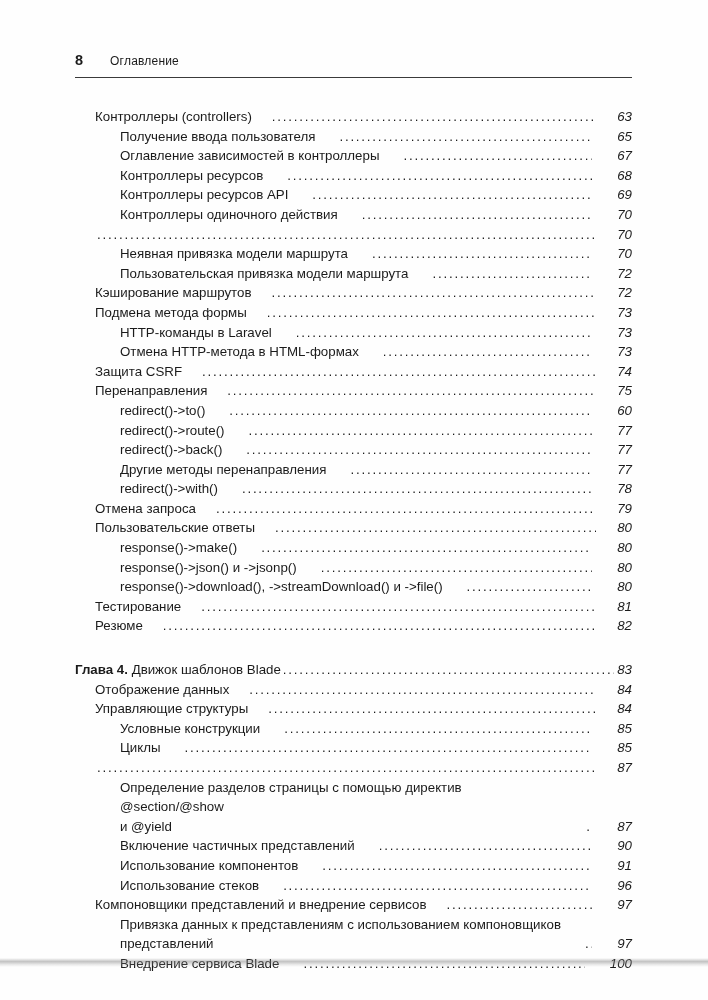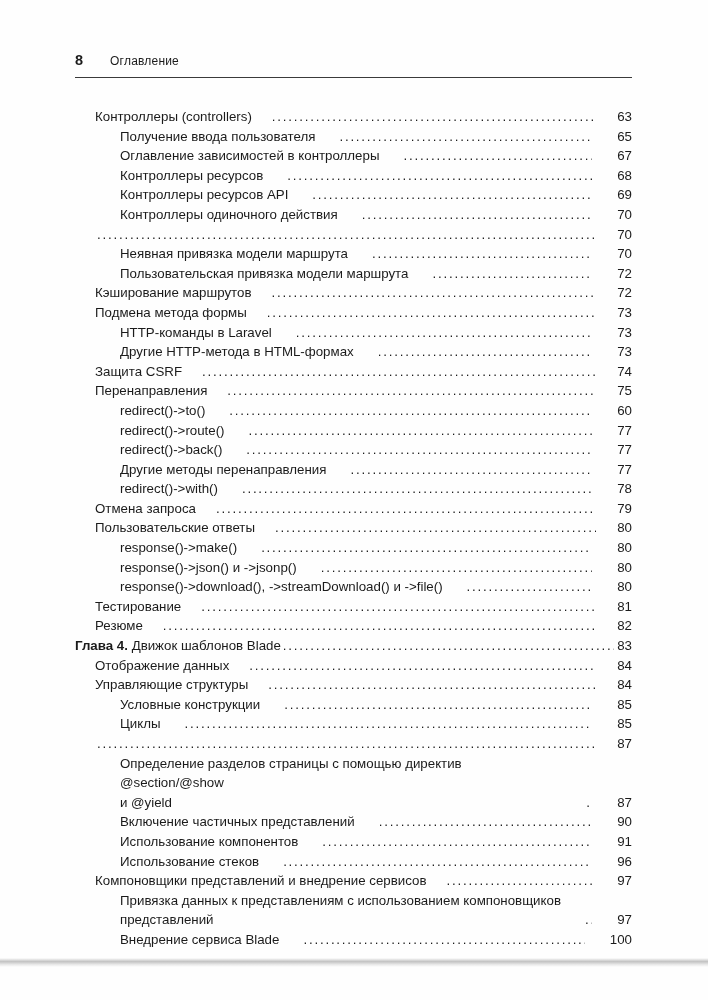--- a/index.html
+++ b/index.html
@@ -55,25 +55,26 @@
     white-space: nowrap;
   }
   .toc-leader::after {
     content: "..........................................................................................................................................................................................................................................................";
     letter-spacing: 1.8px;
     margin-left: 2px;
   }
   .toc-page {
     flex: 0 0 auto;
     padding-left: 3px;
+    font-style: italic;
   }
   .level-0 { padding-left: 0; }
   .level-1 { padding-left: 20px; gap: 18px; }
   .level-2 { padding-left: 45px; gap: 22px; }
-  .gap-before { margin-top: 0; }
+  .gap-before { margin-top: 24px; }
   .scan-edge {
     position: absolute;
     left: 0; top: 958px;
     width: 708px; height: 9px;
     background: linear-gradient(to bottom,
       rgba(130,130,130,0) 0%,
       rgba(125,125,125,0.45) 40%,
       rgba(150,150,150,0.18) 75%,
       rgba(255,255,255,0) 100%);
     filter: blur(0.6px);
@@ -155,21 +156,21 @@
     <span class="toc-page">73</span>
   </div>
 
   <div class="toc-row level-2">
     <span class="toc-text"><span class="toc-title">HTTP-команды в Laravel</span></span>
     <span class="toc-leader"></span>
     <span class="toc-page">73</span>
   </div>
 
   <div class="toc-row level-2">
-    <span class="toc-text"><span class="toc-title">Другие HTTP-метода в HTML-формах</span></span>
+    <span class="toc-text"><span class="toc-title">Отмена HTTP-метода в HTML-формах</span></span>
     <span class="toc-leader"></span>
     <span class="toc-page">73</span>
   </div>
 
   <div class="toc-row level-1">
     <span class="toc-text"><span class="toc-title">Защита CSRF</span></span>
     <span class="toc-leader"></span>
     <span class="toc-page">74</span>
   </div>
 

